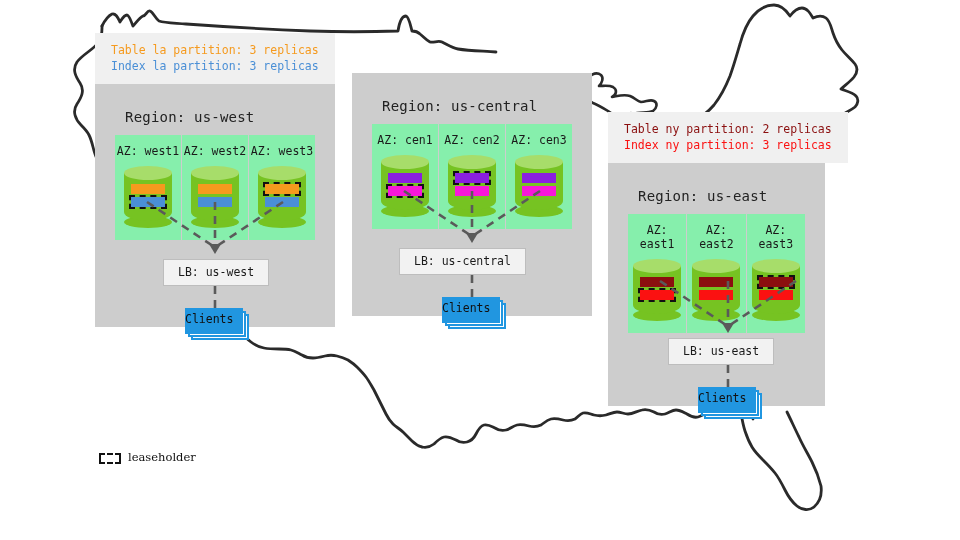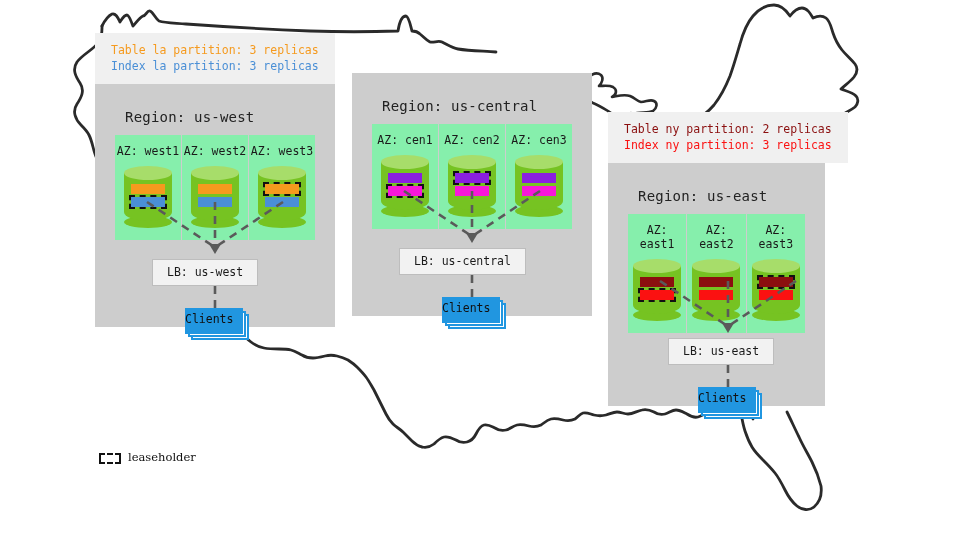--- a/index.html
+++ b/index.html
@@ -371,21 +371,21 @@
         </div>
       </div>
 
       <svg class="conn-svg" style="top:118px; width:240px; height:62px;" viewBox="0 0 240 62">
         <path d="M52,0 L118,44" stroke="#5a5a5a" stroke-width="2.6" stroke-dasharray="8,6" fill="none"></path>
         <path d="M120,0 L120,40" stroke="#5a5a5a" stroke-width="2.6" stroke-dasharray="8,6" fill="none"></path>
         <path d="M188,0 L122,44" stroke="#5a5a5a" stroke-width="2.6" stroke-dasharray="8,6" fill="none"></path>
         <path d="M120,52 L114,42 L126,42 Z" fill="#5a5a5a"></path>
       </svg>
 
-      <div class="lb-box" style="left:57px; top:175px;">LB: us-west</div>
+      <div class="lb-box" style="left:68px; top:175px;">LB: us-west</div>
 
       <svg class="conn-svg" style="top:202px; width:240px; height:26px;" viewBox="0 0 240 26">
         <path d="M120,0 L120,24" stroke="#5a5a5a" stroke-width="2.6" stroke-dasharray="8,6" fill="none"></path>
       </svg>
 
       <div class="clients" style="left:90px; top:224px;">
         <div class="sheet s3"></div>
         <div class="sheet s2"></div>
         <div class="sheet s1">Clients</div>
       </div>

